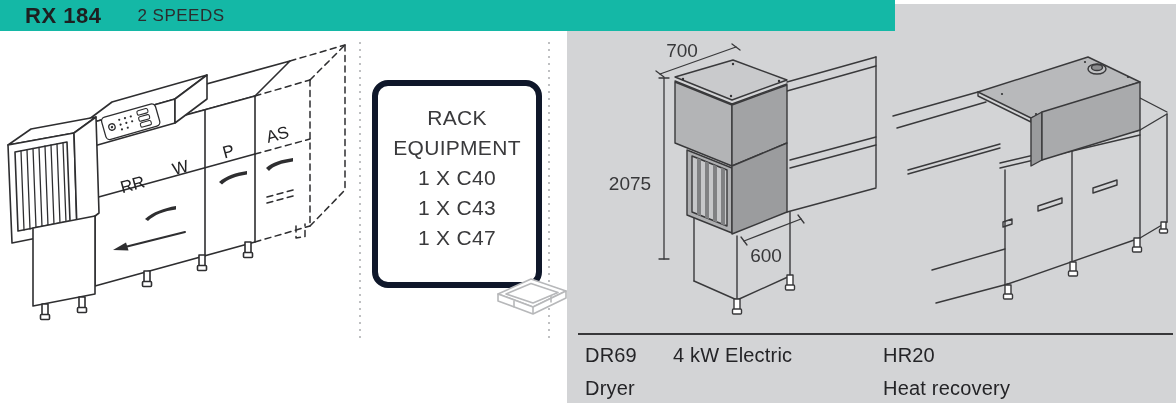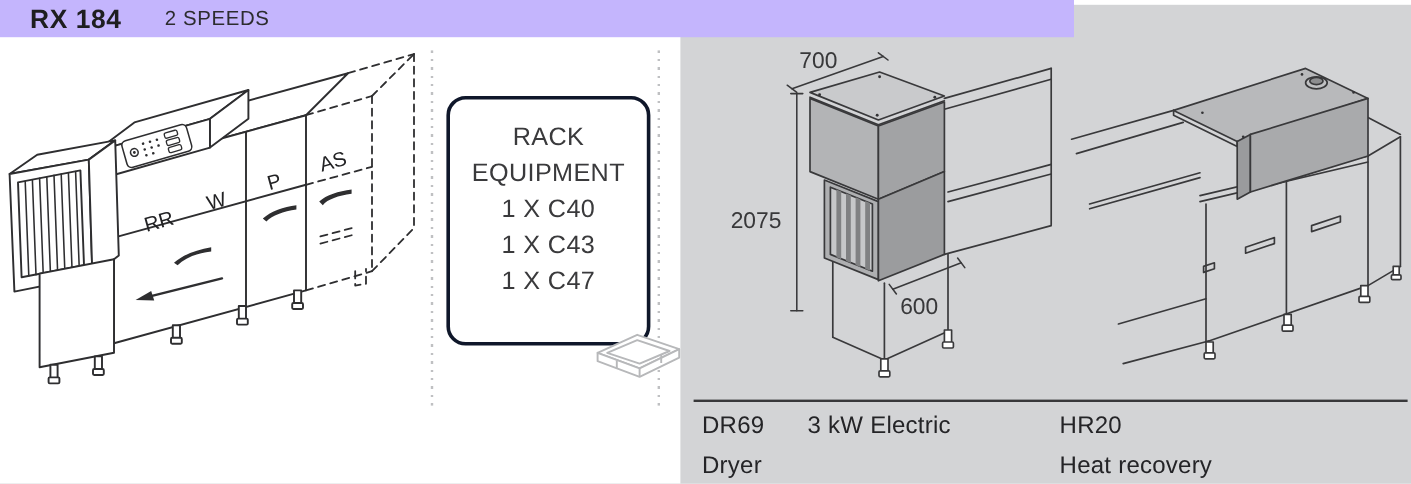--- a/index.html
+++ b/index.html
@@ -4,32 +4,32 @@
 <style>
   html,body{margin:0;padding:0;}
   body{
     width:1176px;height:403px;position:relative;overflow:hidden;
     background:#ffffff;
     font-family:"Liberation Sans", sans-serif;
     -webkit-font-smoothing:antialiased;
   }
   .abs{position:absolute;}
   
-  .header-bar{left:0;top:0;width:895px;height:31px;background:#c4b5fd;display:flex;align-items:center;}
+  .header-bar{left:0;top:0;width:895px;height:31px;background:#14b8a6;display:flex;align-items:center;}
   .model-title{font-size:22px;font-weight:700;color:#1e1e20;margin-left:25px;letter-spacing:.5px;}
   .speeds{font-size:17px;color:#2c2c2e;margin-left:36px;letter-spacing:.5px;}
   
   .right-panel{left:567px;top:4px;width:609px;height:399px;background:#d3d4d6;}
   
   .dotline{width:2px;top:42px;height:296px;
     background:repeating-linear-gradient(to bottom,#bfc0c2 0 2px,transparent 2px 7px);}
   .dot-left{left:359px;}
   .dot-right{left:548px;}
   
-  .rack-box{left:372px;top:80px;width:170px;height:208px;border:3px solid #0f172a;border-radius:16px;
+  .rack-box{left:372px;top:80px;width:170px;height:208px;border:6px solid #0f172a;border-radius:16px;
     background:#fff;box-sizing:border-box;text-align:center;padding-top:17px;color:#3a3a3c;}
   .rack-box div{font-size:21px;line-height:30px;letter-spacing:.3px;}
   
   .caption-rule{left:578px;top:333px;width:595px;height:2px;background:#38383a;}
   .cap{font-size:20px;color:#242427;letter-spacing:.2px;white-space:nowrap;}
   .cap.b{font-weight:400;}
   svg{display:block;}
   svg text{font-family:"Liberation Sans", sans-serif;}
 </style>
 </head>
@@ -266,16 +266,16 @@
       <circle cx="1002" cy="94" r="1.1"></circle>
         <circle cx="1085" cy="62" r="1.1"></circle>
       <circle cx="1128" cy="77" r="1.1"></circle>
         <circle cx="1036" cy="114" r="1.1"></circle>
     </g>
   </g>
 </svg>
 
 <div class="abs caption-rule"></div>
 <div class="abs cap b" style="left:585px;top:344px">DR69</div>
-<div class="abs cap" style="left:673px;top:344px">3 kW Electric</div>
+<div class="abs cap" style="left:673px;top:344px">4 kW Electric</div>
 <div class="abs cap" style="left:585px;top:377px">Dryer</div>
 <div class="abs cap b" style="left:883px;top:344px">HR20</div>
 <div class="abs cap" style="left:883px;top:377px">Heat recovery</div>
 
 </body></html>

